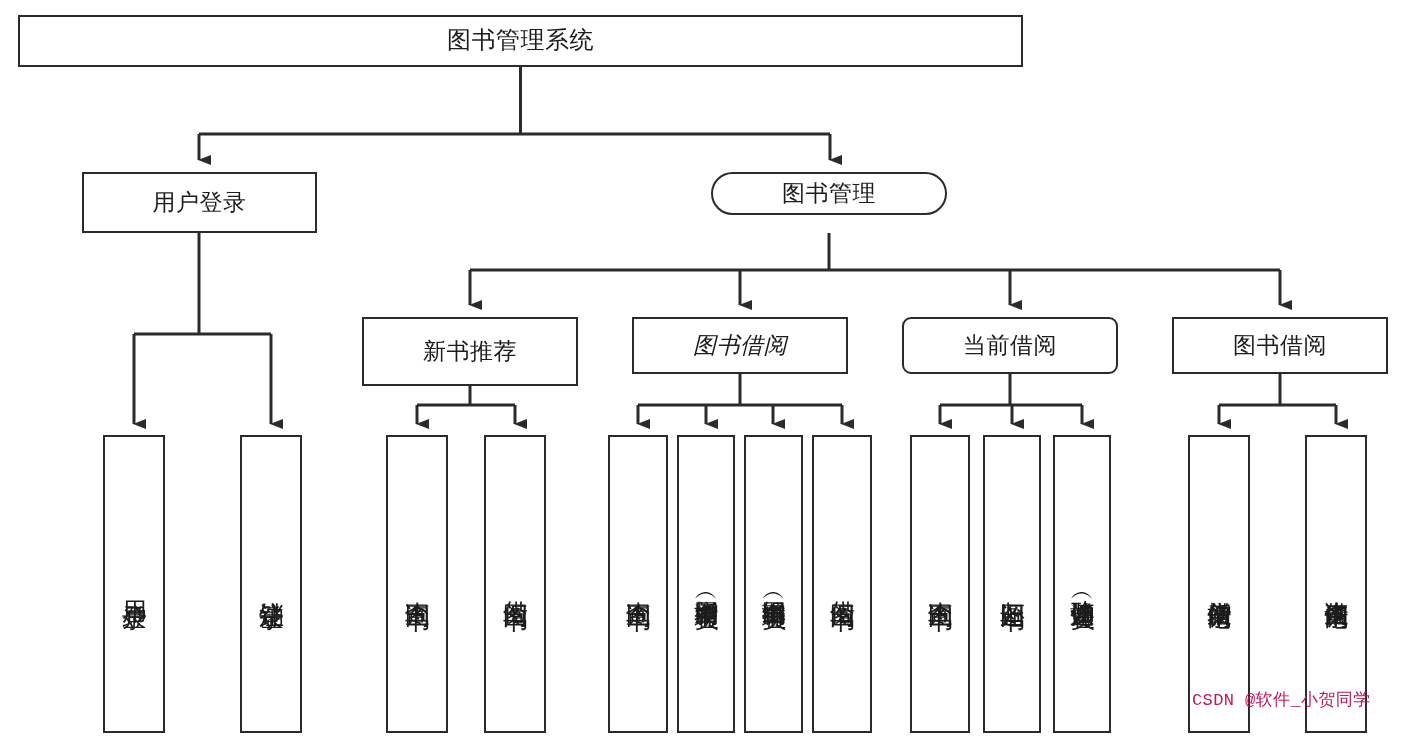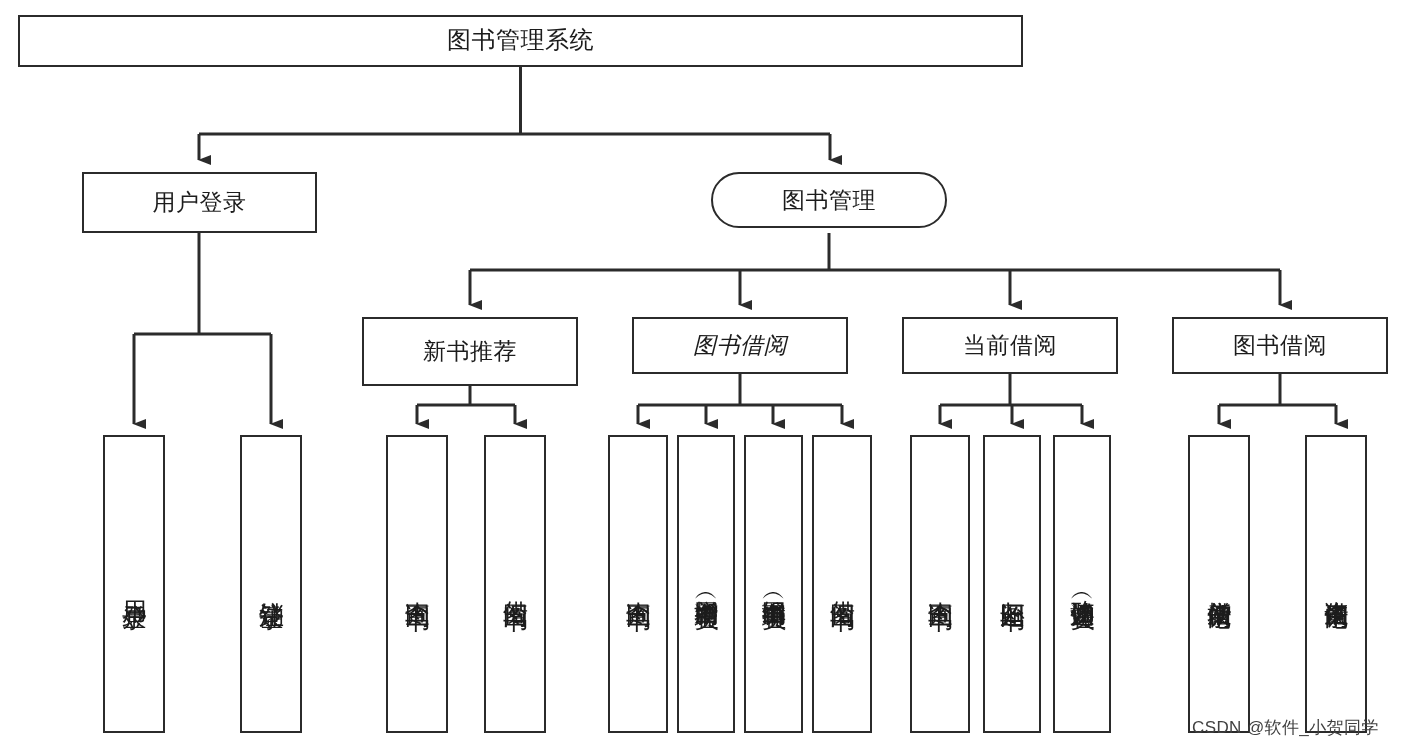--- a/index.html
+++ b/index.html
@@ -64,26 +64,26 @@
     letter-spacing: 2px;
     white-space: nowrap;
   }
   .node.v.tall .label {
     font-size: 24px;
     letter-spacing: 1px;
   }
   .watermark {
     position: absolute;
     left: 1192px;
-    top: 716px;
+    top: 688px;
     font-size: 17px;
-    color: #404040;
+    color: #be185d;
     white-space: nowrap;
     letter-spacing: 0.4px;
-    font-family: Liberation Sans, sans-serif;
+    font-family: Liberation Mono, monospace;
   }
 </style>
 </head>
 <body>
 
 <div id="canvas">
 
   <svg id="wires" viewBox="0 0 1405 747" xmlns="http://www.w3.org/2000/svg">
     <defs>
       <marker id="arw" markerWidth="11" markerHeight="13" refX="5.5" refY="12" orient="auto" markerUnits="userSpaceOnUse">
@@ -134,31 +134,31 @@
     </g>
   </svg>
 
   <div class="node h root" style="left:18px; top:15px; width:1005px; height:52px;">
     <span class="label">图书管理系统</span>
   </div>
 
   <div class="node h" style="left:82px; top:172px; width:235px; height:61px;">
     <span class="label">用户登录</span>
   </div>
-  <div class="node h" style="left:711px; top:172px; width:236px; height:56px;border-radius:29px;">
+  <div class="node h" style="left:711px; top:172px; width:236px; height:43px;border-radius:29px;">
     <span class="label">图书管理</span>
   </div>
 
   <div class="node h" style="left:362px; top:317px; width:216px; height:69px;">
     <span class="label">新书推荐</span>
   </div>
   <div class="node h" style="left:632px; top:317px; width:216px; height:57px;font-style:italic;">
     <span class="label">图书借阅</span>
   </div>
-  <div class="node h" style="left:902px; top:317px; width:216px; height:57px;">
+  <div class="node h" style="left:902px; top:317px; width:216px; height:57px;border-radius:9px;">
     <span class="label">当前借阅</span>
   </div>
   <div class="node h" style="left:1172px; top:317px; width:216px; height:57px;">
     <span class="label">图书借阅</span>
   </div>
 
   <div class="node v" style="left:103px; top:435px; width:62px; height:298px;">
     <span class="label">用户登录</span>
   </div>
   <div class="node v" style="left:240px; top:435px; width:62px; height:298px;">

